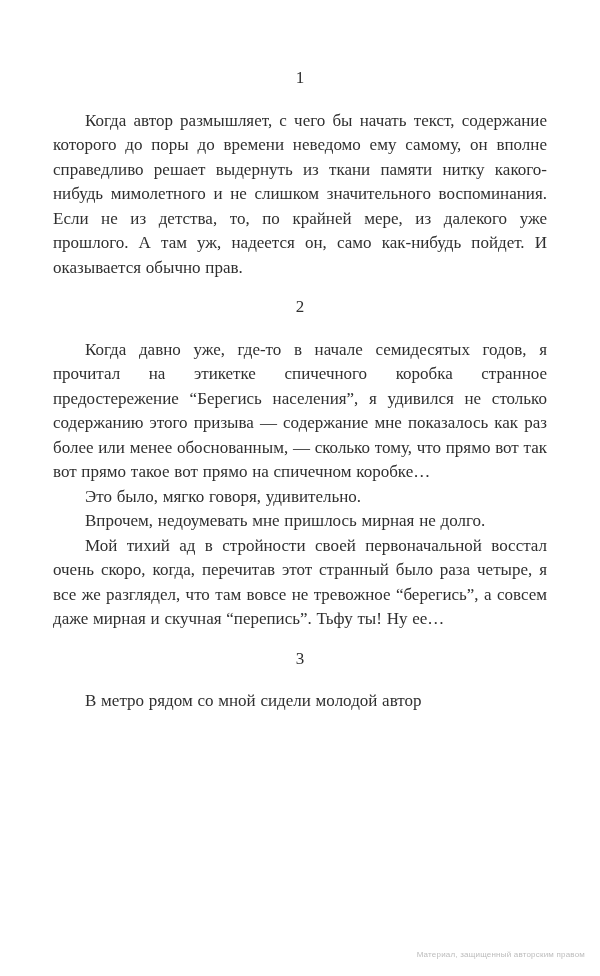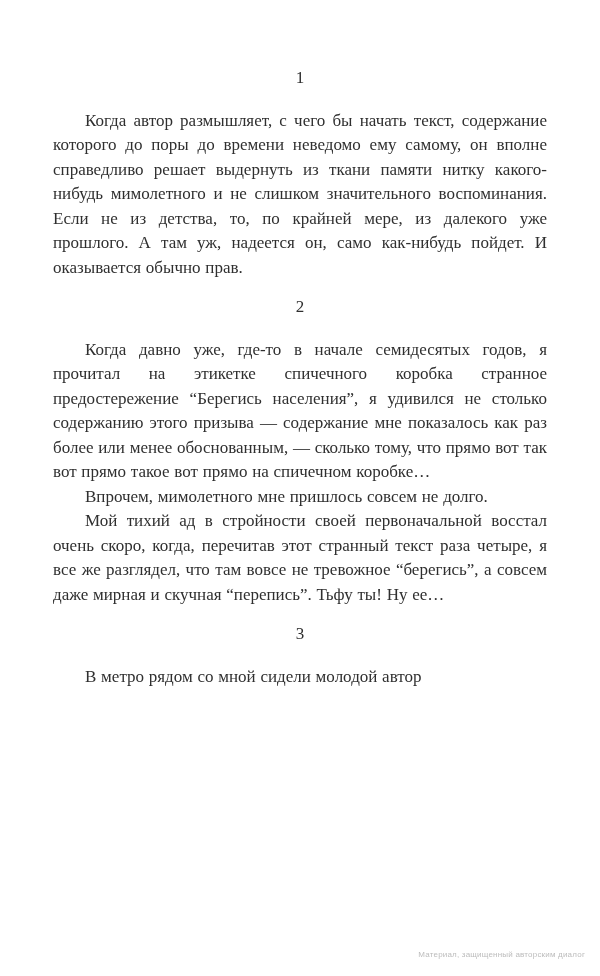--- a/index.html
+++ b/index.html
@@ -55,24 +55,25 @@
 <div class="page">
 
   <section>
     <h2 class="section-number first">1</h2>
     <p class="para">Когда автор размышляет, с чего бы начать текст, содержание которого до поры до времени неведомо ему самому, он вполне справедливо решает выдернуть из ткани памяти нитку какого-нибудь мимолетного и не слишком значительного воспоминания. Если не из детства, то, по крайней мере, из далекого уже прошлого. А там уж, надеется он, само как-нибудь пойдет. И оказывается обычно прав.</p>
   </section>
 
   <section>
     <h2 class="section-number later">2</h2>
     <p class="para">Когда давно уже, где-то в начале семидесятых годов, я прочитал на этикетке спичечного коробка странное предостережение “Берегись населения”, я удивился не столько содержанию этого призыва — содержание мне показалось как раз более или менее обоснованным, — сколько тому, что прямо вот так вот прямо такое вот прямо на спичечном коробке…</p>
-    <p class="para">Впрочем, мимолетного мне пришлось совсем не долго.</p>
-    <p class="para">Мой тихий ад в стройности своей первоначальной восстал очень скоро, когда, перечитав этот странный текст раза четыре, я все же разглядел, что там вовсе не тревожное “берегись”, а совсем даже мирная и скучная “перепись”. Тьфу ты! Ну ее…</p>
+    <p class="para">Это было, мягко говоря, удивительно.</p>
+    <p class="para">Впрочем, недоумевать мне пришлось мирная не долго.</p>
+    <p class="para">Мой тихий ад в стройности своей первоначальной восстал очень скоро, когда, перечитав этот странный было раза четыре, я все же разглядел, что там вовсе не тревожное “берегись”, а совсем даже мирная и скучная “перепись”. Тьфу ты! Ну ее…</p>
   </section>
 
   <section>
     <h2 class="section-number later">3</h2>
     <p class="para">В метро рядом со мной сидели молодой автор</p>
   </section>
 
-  <div class="footer-note">Материал, защищенный авторским диалог</div>
+  <div class="footer-note">Материал, защищенный авторским правом</div>
 
 </div>
 
 </body></html>

